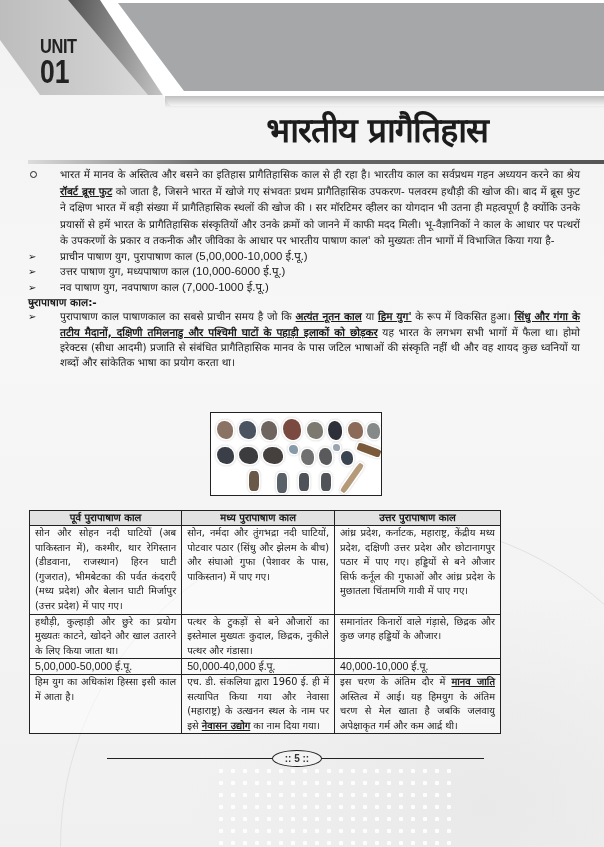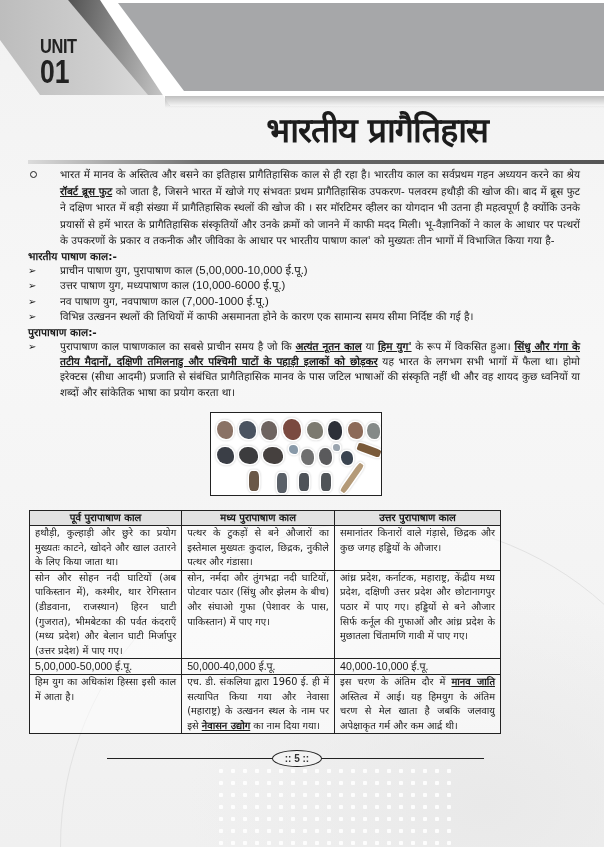--- a/index.html
+++ b/index.html
@@ -126,26 +126,25 @@
   <div class="chapter-title">भारतीय प्रागैतिहास</div>
 </div>
 <div class="title-rule"></div>
 
 <div class="content">
   <p class="intro">
     <span class="bullet-circle"></span>
     <span>भारत में मानव के अस्तित्व और बसने का इतिहास प्रागैतिहासिक काल से ही रहा है। भारतीय  काल का सर्वप्रथम गहन अध्ययन करने का श्रेय </span><b>रॉबर्ट ब्रूस फुट</b><span> को जाता है, जिसने भारत में खोजे गए संभवतः प्रथम प्रागैतिहासिक उपकरण- पलवरम हथौड़ी की खोज की। बाद में ब्रूस फुट ने दक्षिण भारत में बड़ी संख्या में प्रागैतिहासिक स्थलों की खोज की । सर मॉरटिमर व्हीलर का योगदान भी उतना ही महत्वपूर्ण है क्योंकि उनके प्रयासों से हमें भारत के प्रागैतिहासिक संस्कृतियों और उनके क्रमों को जानने में काफी मदद मिली। भू-वैज्ञानिकों ने काल के आधार पर  पत्थरों के उपकरणों के प्रकार व तकनीक और जीविका के आधार पर भारतीय पाषाण काल' को मुख्यतः तीन भागों में विभाजित किया गया है-</span>
   </p>
 
-  <div class="sec-head">भारतीय पाषाण काल:-</div>
   <ul class="arrow-list">
     <li><span class="arrow">➢</span><span>प्राचीन पाषाण युग, पुरापाषाण काल </span><span class="num">(5,00,000-10,000 ई.पू.)</span></li>
     <li><span class="arrow">➢</span><span>उत्तर पाषाण युग, मध्यपाषाण काल </span><span class="num">(10,000-6000 ई.पू.)</span></li>
     <li><span class="arrow">➢</span><span>नव पाषाण युग, नवपाषाण काल </span><span class="num">(7,000-1000 ई.पू.)</span></li>
-    <li><span class="arrow">➢</span><span>विभिन्न उत्खनन स्थलों की तिथियों में काफी असमानता होने के कारण एक सामान्य समय सीमा निर्दिष्ट की गई है।</span></li>
+    <li><span class="arrow">➢</span></li>
   </ul>
 
   <div class="sec-head">पुरापाषाण काल:-</div>
   <ul class="arrow-list">
     <li class="para"><span class="arrow">➢</span><span>पुरापाषाण काल पाषाणकाल का सबसे प्राचीन समय है जो कि </span><b>अत्यंत नूतन काल</b><span> या </span><b>हिम युग'</b><span> के रूप में विकसित हुआ। </span><b>सिंधु और गंगा के तटीय मैदानों, दक्षिणी तमिलनाडु और पश्चिमी घाटों के पहाड़ी इलाकों को छोड़कर</b><span> यह भारत के लगभग सभी भागों में फैला था। होमो इरेक्टस (सीधा आदमी) प्रजाति से संबंधित प्रागैतिहासिक मानव के पास जटिल भाषाओं की संस्कृति नहीं थी और वह शायद कुछ ध्वनियों या शब्दों और सांकेतिक भाषा का प्रयोग करता था।</span></li>
   </ul>
 </div>
 
 <div class="artifact-figure">
   <div class="stone" style="left:6px;top:8px;width:16px;height:18px;background:#8a7265"></div>
@@ -180,30 +179,30 @@
     </colgroup>
   <thead>
     <tr>
       <th>पूर्व पुरापाषाण काल</th>
       <th>मध्य पुरापाषाण काल</th>
       <th>उत्तर पुरापाषाण काल</th>
     </tr>
   </thead>
   <tbody>
     <tr>
+      <td>सोन और सोहन नदी घाटियों (अब पाकिस्तान में), कश्मीर, थार रेगिस्तान (डीडवाना, राजस्थान) हिरन घाटी (गुजरात), भीमबेटका की पर्वत कंदराएँ (मध्य प्रदेश) और बेलान घाटी मिर्जापुर (उत्तर प्रदेश) में पाए गए।</td>
+      <td>सोन, नर्मदा और तुंगभद्रा नदी घाटियों, पोटवार पठार (सिंधु और झेलम के बीच) और संघाओ गुफा (पेशावर के पास, पाकिस्तान) में पाए गए।</td>
+      <td>आंध्र प्रदेश, कर्नाटक, महाराष्ट्र, केंद्रीय मध्य प्रदेश, दक्षिणी उत्तर प्रदेश और छोटानागपुर पठार में पाए गए। हड्डियों से बने औजार सिर्फ कर्नूल की गुफाओं और आंध्र प्रदेश के मुछातला चिंतामणि गावी में पाए गए।</td>
+    </tr>
+    <tr>
       <td>हथौड़ी, कुल्हाड़ी और छुरे का प्रयोग मुख्यतः काटने, खोदने और खाल उतारने के लिए किया जाता था।</td>
       <td>पत्थर के टुकड़ों से बने औजारों का इस्तेमाल मुख्यतः कुदाल, छिद्रक, नुकीले पत्थर और गंडासा।</td>
       <td>समानांतर किनारों वाले गंड़ासे, छिद्रक और कुछ जगह हड्डियों के औजार।</td>
     </tr>
     <tr>
-      <td>सोन और सोहन नदी घाटियों (अब पाकिस्तान में), कश्मीर, थार रेगिस्तान (डीडवाना, राजस्थान) हिरन घाटी (गुजरात), भीमबेटका की पर्वत कंदराएँ (मध्य प्रदेश) और बेलान घाटी मिर्जापुर (उत्तर प्रदेश) में पाए गए।</td>
-      <td>सोन, नर्मदा और तुंगभद्रा नदी घाटियों, पोटवार पठार (सिंधु और झेलम के बीच) और संघाओ गुफा (पेशावर के पास, पाकिस्तान) में पाए गए।</td>
-      <td>आंध्र प्रदेश, कर्नाटक, महाराष्ट्र, केंद्रीय मध्य प्रदेश, दक्षिणी उत्तर प्रदेश और छोटानागपुर पठार में पाए गए। हड्डियों से बने औजार सिर्फ कर्नूल की गुफाओं और आंध्र प्रदेश के मुछातला चिंतामणि गावी में पाए गए।</td>
-    </tr>
-    <tr>
       <td class="date">5,00,000-50,000 ई.पू.</td>
       <td class="date">50,000-40,000 ई.पू.</td>
       <td class="date">40,000-10,000 ई.पू.</td>
     </tr>
     <tr>
       <td>हिम युग का अधिकांश हिस्सा इसी काल में आता है।</td>
       <td><span>एच. डी. संकलिया द्वारा 1960 ई. ही में सत्यापित किया गया और नेवासा (महाराष्ट्र) के उत्खनन स्थल के नाम पर इसे </span><b>नेवासन उद्योग</b><span> का नाम दिया गया।</span></td>
       <td><span>इस चरण के अंतिम दौर में </span><b>मानव जाति</b><span> अस्तित्व में आई। यह हिमयुग के अंतिम चरण से मेल खाता है जबकि जलवायु अपेक्षाकृत गर्म और कम आर्द्र थी।</span></td>
     </tr>
   </tbody>

